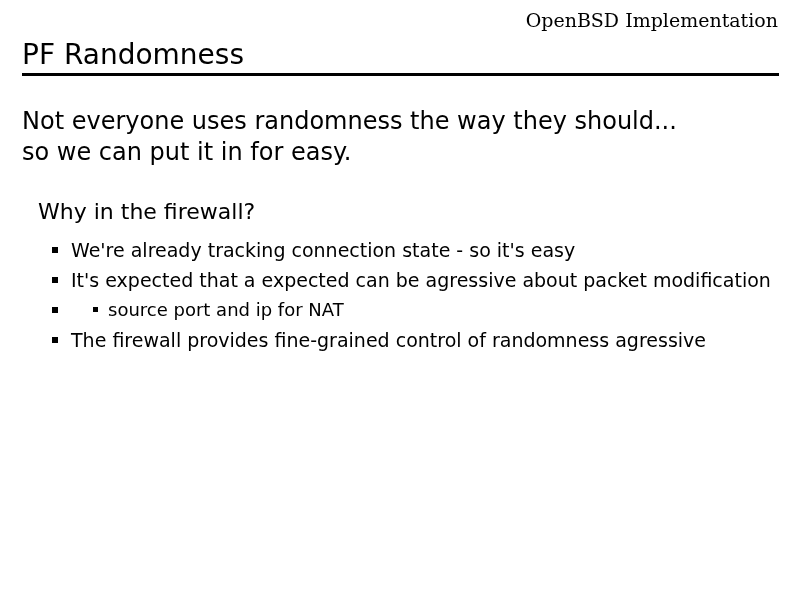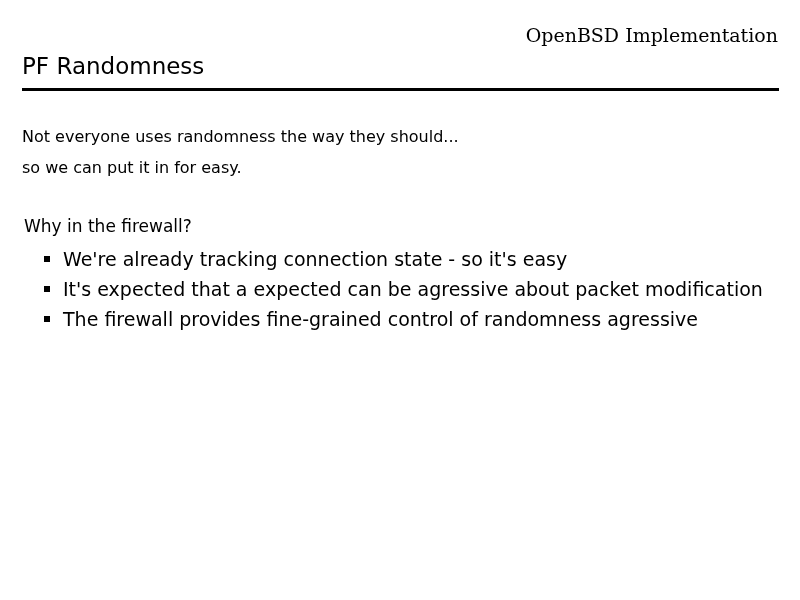--- a/index.html
+++ b/index.html
@@ -10,73 +10,73 @@
   body {
     width: 800px;
     height: 600px;
     font-family: "DejaVu Sans", sans-serif;
     color: #000000;
     overflow: hidden;
     position: relative;
   }
   .slide {
     position: absolute;
-    left: 0; top: 15px;
+    left: 0; top: 0;
     width: 800px;
     height: 472px;
     box-sizing: border-box;
   }
   .header-right {
     position: absolute;
     right: 22px;
     top: 9px;
     font-size: 19px;
     font-family: "DejaVu Serif", serif;
     letter-spacing: 0px;
     white-space: nowrap;
   }
   .slide-title {
     position: absolute;
     left: 22px;
     top: 38px;
-    font-size: 23px;
+    font-size: 28px;
     font-family: "DejaVu Sans", sans-serif;
     white-space: nowrap;
   }
   .title-rule {
     position: absolute;
     left: 22px;
     top: 73px;
     width: 757px;
     height: 3px;
     background: #000000;
   }
   .body {
     position: absolute;
     left: 22px;
     top: 106px;
     width: 760px;
   }
   .para {
-    font-size: 16px;
+    font-size: 24px;
     line-height: 31px;
     margin: 0;
     white-space: nowrap;
   }
   .spacer {
     height: 28px;
   }
   .question {
-    font-size: 17px;
+    font-size: 22px;
     line-height: 31px;
-    margin: 0 0 2px 2px;
+    margin: 0 0 2px 16px;
   }
   ul.level1 {
     list-style: none;
-    margin: 0;
+    margin: 8px;
     padding: 0 0 0 22px;
   }
   ul.level1 > li {
     position: relative;
     font-size: 19px;
     line-height: 30px;
     padding-left: 19px;
     margin-bottom: 0px;
   }
   ul.level1 > li > .bullet {
@@ -134,20 +134,26 @@
       <li>
         <span class="bullet"></span>
         <span class="item-text">We're already tracking connection state - so it's easy</span>
       </li>
       <li>
         <span class="bullet"></span>
         <span class="item-text">It's expected that a expected can be agressive about packet modification</span>
       </li>
       <li>
         <span class="bullet"></span>
+        <ul class="level2">
+          <li>
+            <span class="bullet"></span>
+            <span class="item-text">source port and ip for NAT</span>
+          </li>
+        </ul>
       </li>
       <li>
         <span class="bullet"></span>
         <span class="item-text">The firewall provides fine-grained control of randomness agressive</span>
       </li>
     </ul>
 
   </div>
 </div>
 

